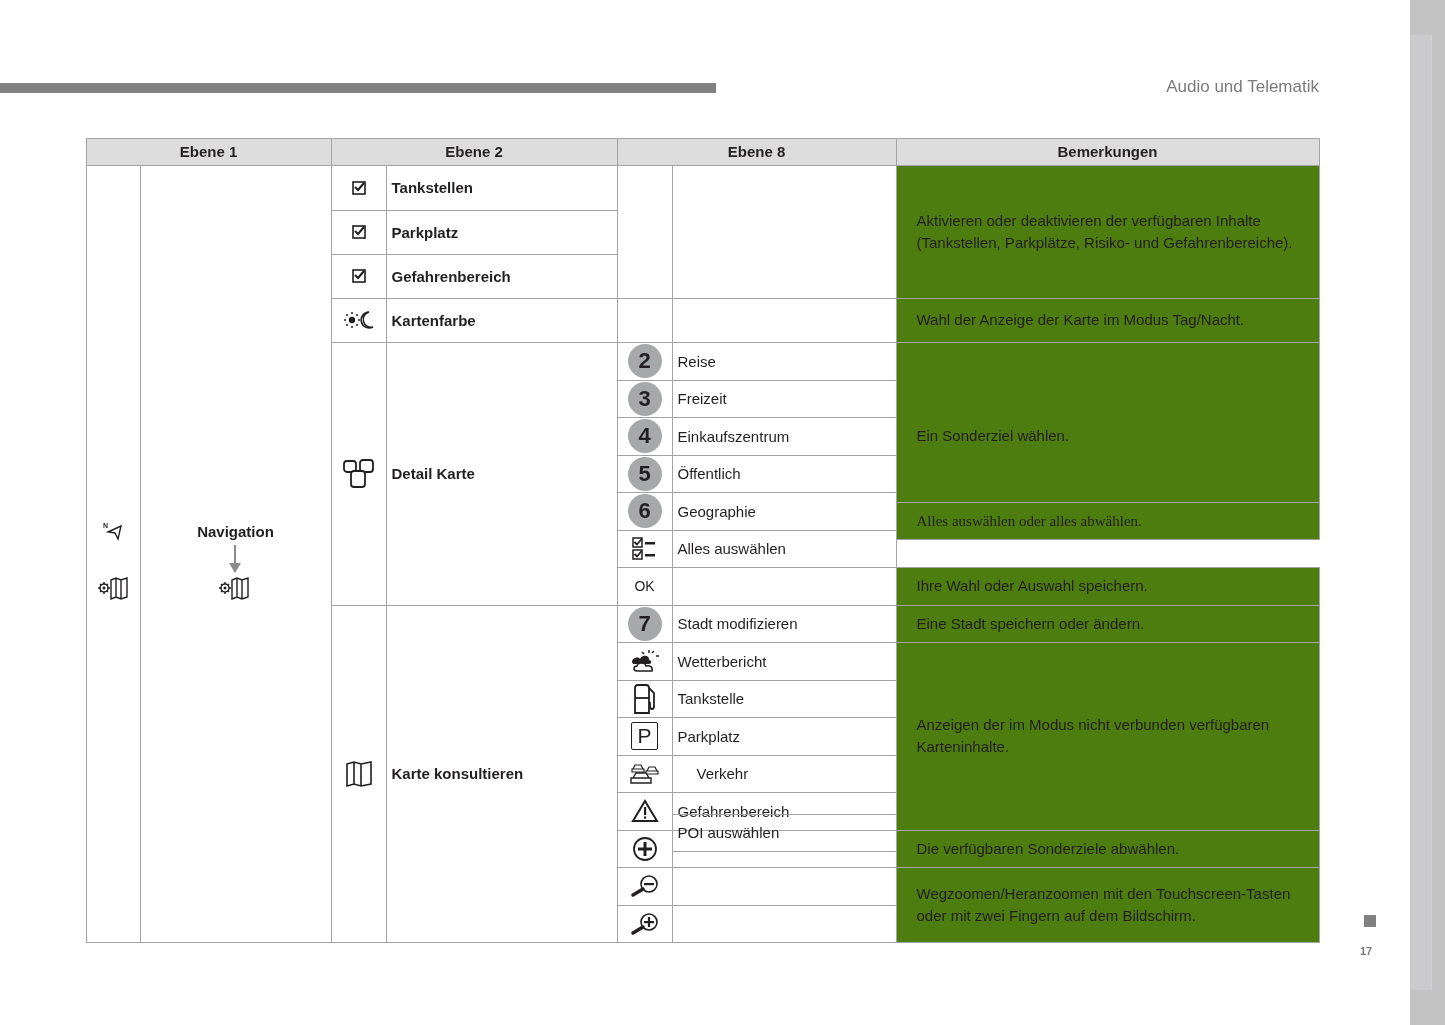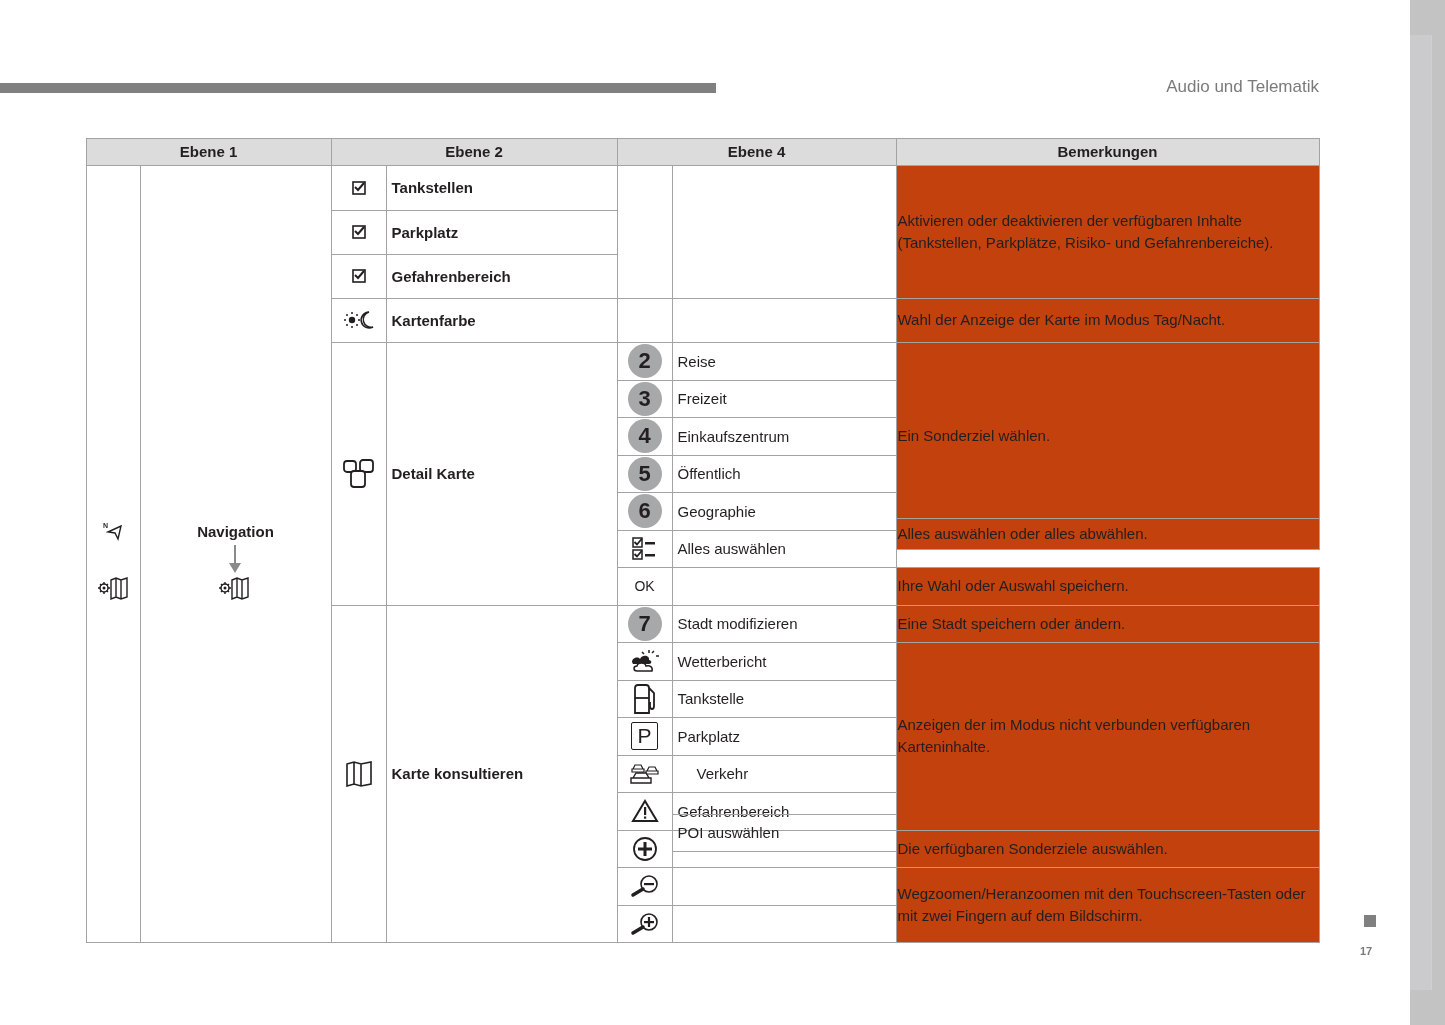--- a/index.html
+++ b/index.html
@@ -7,21 +7,21 @@
          font-family:"Liberation Sans", sans-serif; color:#231f20; }
   .topbar { position:absolute; left:0; top:83px; width:716px; height:10px; background:#808080; }
   .section-title { position:absolute; left:1100px; top:77px; width:219px; text-align:right; font-size:17px; color:#7a7a7a; }
   .strip-outer { position:absolute; left:1410px; top:0; width:35px; height:1025px; background:#c3c3c3; }
   .strip-inner { position:absolute; left:1410px; top:35px; width:21px; height:955px; background:#cbcbcd; border-right:1px solid #d0d0d2; }
   .page-square { position:absolute; left:1364px; top:915px; width:12px; height:12px; background:#808080; }
   .page-num { position:absolute; left:1360px; top:945px; width:40px; font-size:11px; font-weight:bold; color:#7a7a7a; }
 
   .c { position:absolute; box-sizing:border-box; border:1px solid #a3a3a3; margin:-0.5px 0 0 -0.5px; display:flex; align-items:center; font-size:15px; }
   .hdr { background:#dcdcdd; font-weight:bold; justify-content:center; border-width:1.5px; }
-  .rem { background:#c2410c; padding-left:1px; line-height:22px; }
+  .rem { background:#4d7c0f; padding-left:20px; line-height:22px; }
   .bold { font-weight:bold; padding-left:5px; }
   .txt { padding-left:5px; }
   .ic { justify-content:center; }
   .num { width:34px; height:34px; border-radius:50%; background:#a7a8aa; color:#231f20; font-weight:bold; font-size:22px; display:flex; align-items:center; justify-content:center; }
   .ok { font-weight:normal; font-size:14px; }
   .nav-cell { flex-direction:column; justify-content:center; }
   svg { display:block; }
 </style>
 </head>
 <body>
@@ -30,21 +30,21 @@
 <div class="section-title">Audio und Telematik</div>
 <div class="strip-outer"></div>
 <div class="strip-inner"></div>
 <div class="page-square"></div>
 <div class="page-num">17</div>
 
 <div>
 
   <div class="c hdr" style="left:86px;top:138px;width:246px;height:28px;">Ebene 1</div>
   <div class="c hdr" style="left:331px;top:138px;width:287px;height:28px;">Ebene 2</div>
-  <div class="c hdr" style="left:617px;top:138px;width:280px;height:28px;">Ebene 4</div>
+  <div class="c hdr" style="left:617px;top:138px;width:280px;height:28px;">Ebene 8</div>
   <div class="c hdr" style="left:896px;top:138px;width:424px;height:28px;">Bemerkungen</div>
 
   <div class="c ic nav-cell" style="left:86px;top:165px;width:55px;height:778px;">
     <div style="position:absolute;top:354px;">
       <svg width="22" height="22" viewBox="0 0 22 22">
           <text x="1" y="8" font-size="7" font-weight="bold" font-family="Liberation Sans, sans-serif" fill="#231f20">N</text>
           <path d="M6 12 L19 6 L16 19 L13 13 Z" fill="none" stroke="#231f20" stroke-width="1.4"></path>
         </svg>
     </div>
     <div style="position:absolute;top:410px;">
@@ -163,21 +163,21 @@
     <svg width="26" height="24" viewBox="0 0 26 24">
         <rect x="1" y="1" width="9" height="9" fill="none" stroke="#231f20" stroke-width="1.5"></rect>
         <path d="M2.5 5 L5 7.5 L10 1.5" fill="none" stroke="#231f20" stroke-width="1.8"></path>
         <rect x="13" y="5" width="10" height="2.5" fill="#231f20"></rect>
         <rect x="1" y="13" width="9" height="9" fill="none" stroke="#231f20" stroke-width="1.5"></rect>
         <path d="M2.5 17 L5 19.5 L10 13.5" fill="none" stroke="#231f20" stroke-width="1.8"></path>
         <rect x="13" y="17" width="10" height="2.5" fill="#231f20"></rect>
       </svg>
   </div>
   <div class="c txt" style="left:672px;top:530px;width:225px;height:38px;">Alles auswählen</div>
-  <div class="c rem" style="left:896px;top:518px;width:424px;height:32px;">Alles auswählen oder alles abwählen.</div>
+  <div class="c rem" style="left:896px;top:502px;width:424px;height:38px;font-family:Liberation Serif, serif;">Alles auswählen oder alles abwählen.</div>
 
   <div class="c ic" style="left:617px;top:567px;width:56px;height:39px;">
       <span class="ok">OK</span>
     </div>
   <div class="c txt" style="left:672px;top:567px;width:225px;height:39px;"></div>
   <div class="c rem" style="left:896px;top:567px;width:424px;height:39px;">Ihre Wahl oder Auswahl speichern.</div>
 
   <div class="c ic" style="left:331px;top:605px;width:56px;height:338px;">
     <svg width="28" height="26" viewBox="0 0 28 26">
         <path d="M2 3 L9 1 L16 3 L26 1 L26 23 L16 25 L9 23 L2 25 Z M9 1 V23 M16 3 V25" fill="none" stroke="#231f20" stroke-width="1.6"></path>
@@ -235,21 +235,21 @@
   <div class="c rem" style="left:896px;top:642px;width:424px;height:189px;">Anzeigen der im Modus nicht verbunden verfügbaren Karteninhalte.</div>
 
   <div class="c ic" style="left:617px;top:830px;width:56px;height:38px;">
     <svg width="26" height="26" viewBox="0 0 26 26">
         <circle cx="13" cy="13" r="11" fill="none" stroke="#231f20" stroke-width="1.8"></circle>
         <rect x="11.5" y="6" width="3" height="14" fill="#231f20"></rect>
         <rect x="6" y="11.5" width="14" height="3" fill="#231f20"></rect>
       </svg>
   </div>
   <div class="c txt" style="left:672px;top:814px;width:225px;height:38px;">POI auswählen</div>
-  <div class="c rem" style="left:896px;top:830px;width:424px;height:38px;">Die verfügbaren Sonderziele auswählen.</div>
+  <div class="c rem" style="left:896px;top:830px;width:424px;height:38px;">Die verfügbaren Sonderziele abwählen.</div>
 
   <div class="c ic" style="left:617px;top:867px;width:56px;height:39px;">
     <svg width="30" height="24" viewBox="0 0 30 24">
         <circle cx="19" cy="10" r="8" fill="none" stroke="#231f20" stroke-width="1.6"></circle>
         <rect x="14" y="9" width="10" height="2.2" fill="#231f20"></rect>
         <path d="M13 15 L3 21" stroke="#231f20" stroke-width="3.5" stroke-linecap="round"></path>
       </svg>
   </div>
   <div class="c txt" style="left:672px;top:867px;width:225px;height:39px;"></div>
 

